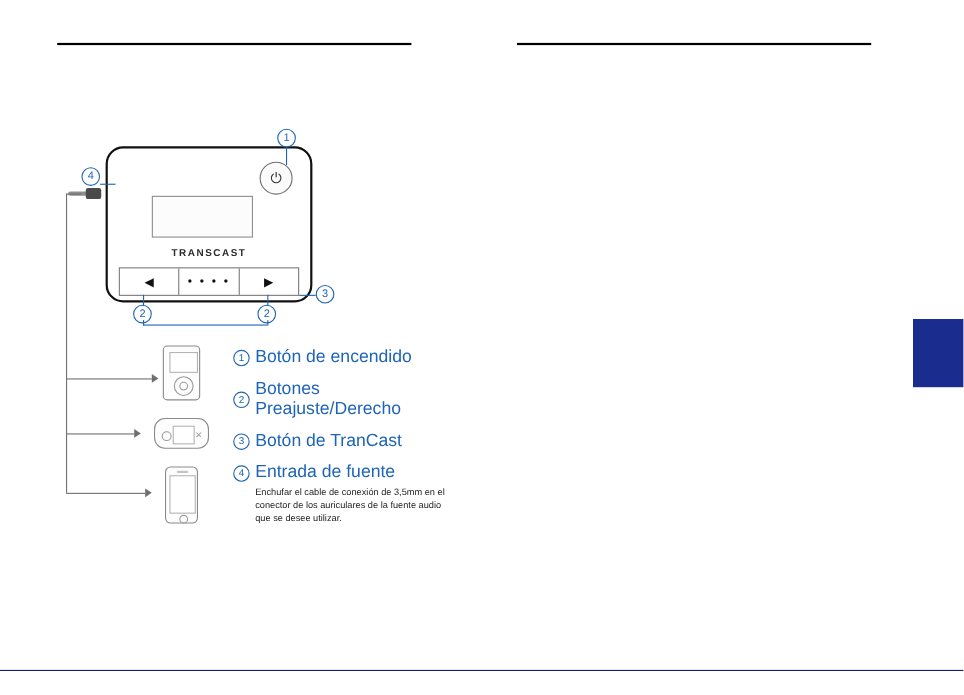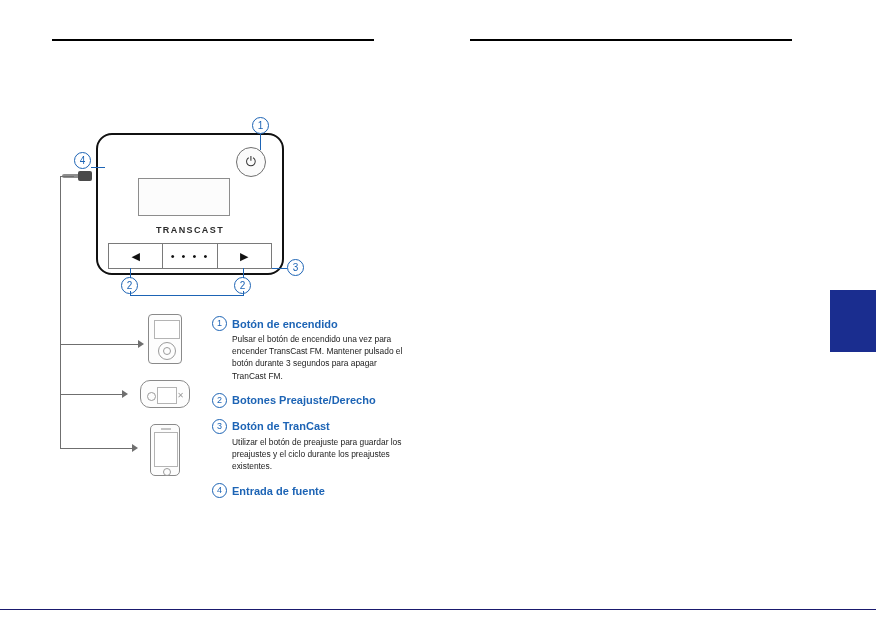--- a/index.html
+++ b/index.html
@@ -238,22 +238,22 @@
     border-radius: 50%;
     color: #1d64b5;
     font-size: 9px;
     line-height: 13px;
     text-align: center;
     flex: 0 0 auto;
     box-sizing: border-box;
   }
   .legend-title {
     color: #1d64b5;
-    font-size: 11px;
-    font-weight: bold;
+    font-size: 16px;
+    font-weight: normal;
   }
   .legend-body {
     font-size: 8.4px;
     line-height: 1.45;
     color: #1b1b1b;
     margin-left: 20px;
   }
 </style>
 </head>
 <body>
@@ -326,38 +326,37 @@
   <div class="home"></div>
 </div>
 
 <div class="legend">
 
   <div class="legend-item">
     <div class="legend-head">
       <span class="legend-num">1</span>
       <span class="legend-title">Botón de encendido</span>
     </div>
-    <div class="legend-body">Pulsar el botón de encendido una vez para encender TransCast FM. Mantener pulsado el botón durante 3 segundos para apagar TranCast FM.</div>
   </div>
 
   <div class="legend-item">
     <div class="legend-head">
       <span class="legend-num">2</span>
       <span class="legend-title">Botones Preajuste/Derecho</span>
     </div>
   </div>
 
   <div class="legend-item">
     <div class="legend-head">
       <span class="legend-num">3</span>
       <span class="legend-title">Botón de TranCast</span>
     </div>
-    <div class="legend-body">Utilizar el botón de preajuste para guardar los preajustes y el ciclo durante los preajustes existentes.</div>
   </div>
 
   <div class="legend-item">
     <div class="legend-head">
       <span class="legend-num">4</span>
       <span class="legend-title">Entrada de fuente</span>
     </div>
+    <div class="legend-body">Enchufar el cable de conexión de 3,5mm en el conector de los auriculares de la fuente audio que se desee utilizar.</div>
   </div>
 
 </div>
 
 </body></html>

